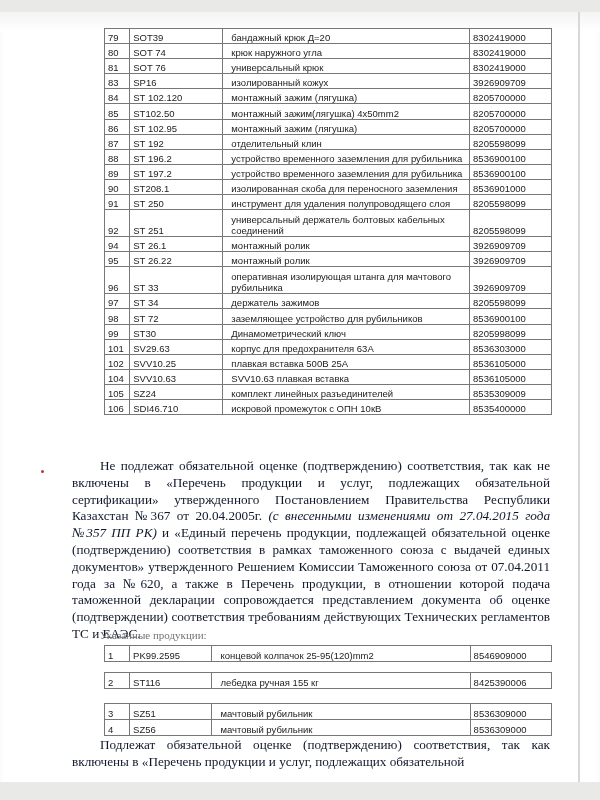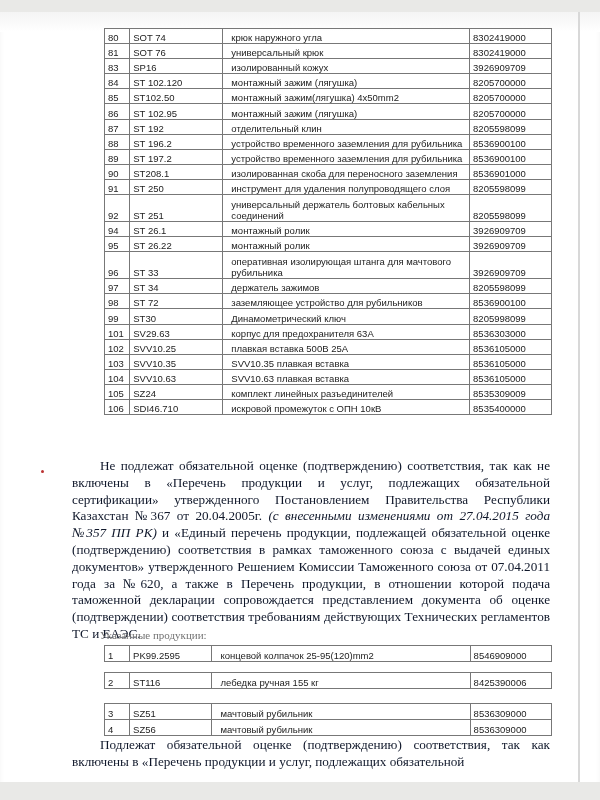--- a/index.html
+++ b/index.html
@@ -75,20 +75,26 @@
 <body>
 
 <div class="page">
   <div class="corner-shadow"></div>
 </div>
 <div class="edge-right"></div>
 
 <table class="items">
   <tbody id="items-body">
       <tr>
+        <td class="n">79</td>
+        <td class="c">SOT39</td>
+        <td class="d">бандажный крюк Д=20</td>
+        <td class="h">8302419000</td>
+      </tr>
+      <tr>
         <td class="n">80</td>
         <td class="c">SOT 74</td>
         <td class="d">крюк наружного угла</td>
         <td class="h">8302419000</td>
       </tr>
       <tr>
         <td class="n">81</td>
         <td class="c">SOT 76</td>
         <td class="d">универсальный крюк</td>
         <td class="h">8302419000</td>
@@ -192,26 +198,20 @@
       <tr>
         <td class="n">101</td>
         <td class="c">SV29.63</td>
         <td class="d">корпус для предохранителя 63А</td>
         <td class="h">8536303000</td>
       </tr>
       <tr>
         <td class="n">102</td>
         <td class="c">SVV10.25</td>
         <td class="d">плавкая вставка 500В 25А</td>
-        <td class="h">8536105000</td>
-      </tr>
-      <tr>
-        <td class="n">103</td>
-        <td class="c">SVV10.35</td>
-        <td class="d">SVV10.35 плавкая вставка</td>
         <td class="h">8536105000</td>
       </tr>
       <tr>
         <td class="n">104</td>
         <td class="c">SVV10.63</td>
         <td class="d">SVV10.63 плавкая вставка</td>
         <td class="h">8536105000</td>
       </tr>
       <tr>
         <td class="n">105</td>

